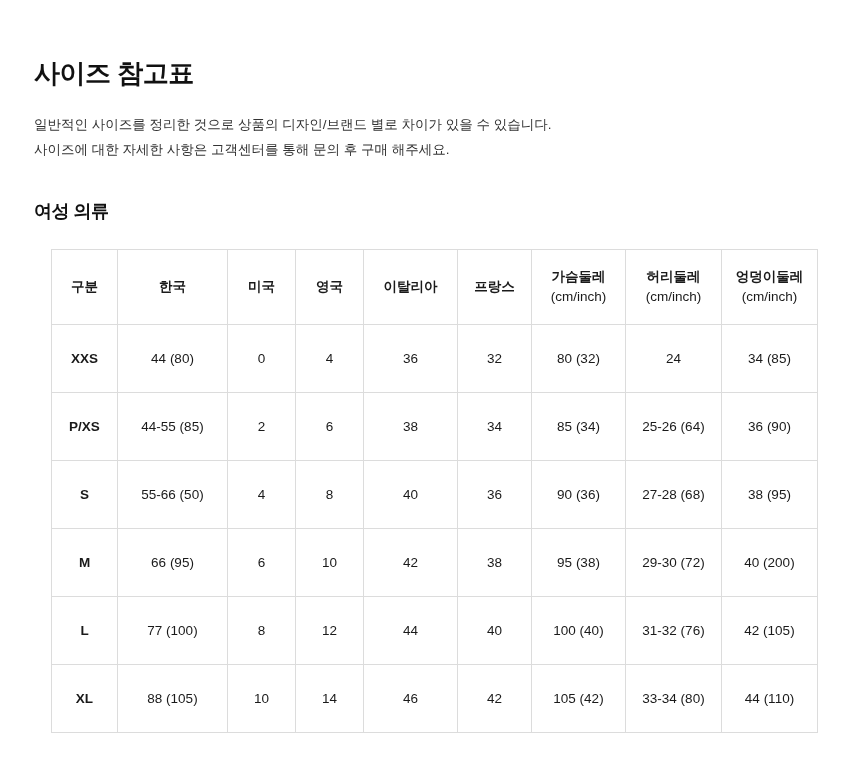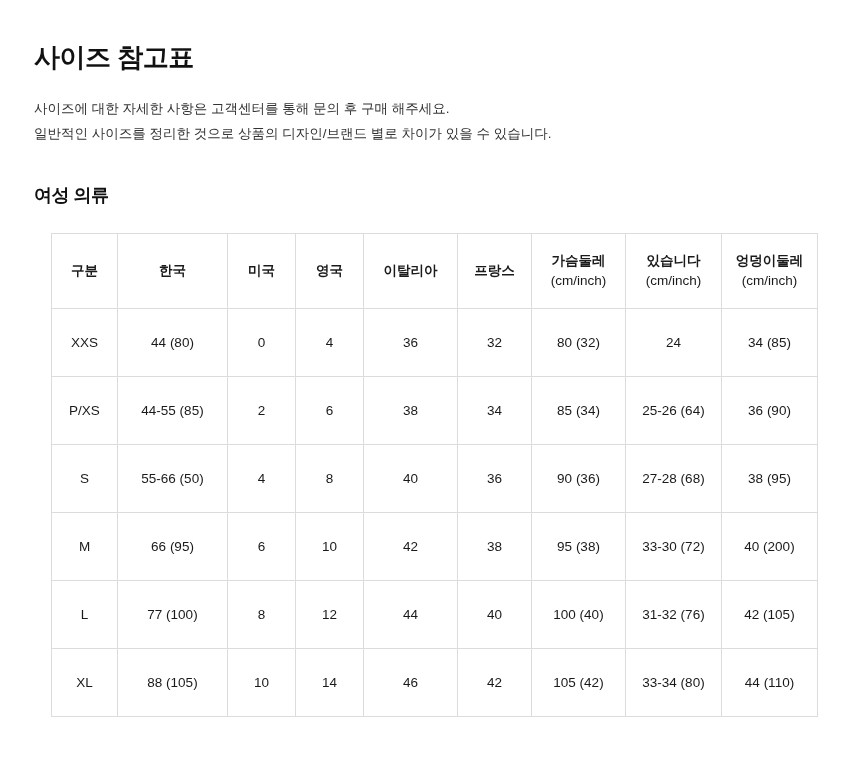--- a/index.html
+++ b/index.html
@@ -15,21 +15,21 @@
     -webkit-font-smoothing: antialiased;
   }
   .page {
     padding: 40px 34px 0 34px;
     box-sizing: border-box;
   }
   .page-title {
     font-size: 26px;
     font-weight: bold;
     letter-spacing: -0.5px;
-    margin: 0 0 22px 0;
+    margin: 16px 0 22px 0;
     color: #111111;
   }
   .intro {
     font-size: 13.5px;
     line-height: 1.85;
     color: #333333;
     margin: 0 0 36px 0;
   }
   .intro div {
     white-space: nowrap;
@@ -59,21 +59,21 @@
   }
   table.size-table thead th {
     height: 74px;
     font-weight: bold;
     line-height: 1.45;
   }
   table.size-table tbody td {
     height: 67px;
   }
   table.size-table tbody td.first-col {
-    font-weight: normal;
+    font-weight: bold;
   }
   .unit-sub {
     display: block;
     font-weight: normal;
   }
   col.c0 { width: 66px; }
   col.c1 { width: 110px; }
   col.c2 { width: 68px; }
   col.c3 { width: 68px; }
   col.c4 { width: 94px; }
@@ -83,22 +83,22 @@
   col.c8 { width: 96px; }
 </style>
 </head>
 <body>
 
 <div class="page">
 
   <h1 class="page-title">사이즈 참고표</h1>
 
   <div class="intro">
+    <div>일반적인 사이즈를 정리한 것으로 상품의 디자인/브랜드 별로 차이가 있을 수 있습니다.</div>
     <div>사이즈에 대한 자세한 사항은 고객센터를 통해 문의 후 구매 해주세요.</div>
-    <div>일반적인 사이즈를 정리한 것으로 상품의 디자인/브랜드 별로 차이가 있을 수 있습니다.</div>
   </div>
 
   <h2 class="section-title">여성 의류</h2>
 
   <table class="size-table">
     <colgroup>
       <col class="c0">
         <col class="c1">
         <col class="c2">
         <col class="c3">
@@ -126,21 +126,21 @@
           <span>이탈리아</span>
         </th>
         <th>
           <span>프랑스</span>
         </th>
         <th>
           <span>가슴둘레</span>
           <span class="unit-sub">(cm/inch)</span>
         </th>
         <th>
-          <span>있습니다</span>
+          <span>허리둘레</span>
           <span class="unit-sub">(cm/inch)</span>
         </th>
         <th>
           <span>엉덩이둘레</span>
           <span class="unit-sub">(cm/inch)</span>
         </th>
       </tr>
     </thead>
     <tbody>
       <tr>
@@ -177,21 +177,21 @@
         <td>38 (95)</td>
       </tr>
       <tr>
         <td class="first-col">M</td>
         <td>66 (95)</td>
         <td>6</td>
         <td>10</td>
         <td>42</td>
         <td>38</td>
         <td>95 (38)</td>
-        <td>33-30 (72)</td>
+        <td>29-30 (72)</td>
         <td>40 (200)</td>
       </tr>
       <tr>
         <td class="first-col">L</td>
         <td>77 (100)</td>
         <td>8</td>
         <td>12</td>
         <td>44</td>
         <td>40</td>
         <td>100 (40)</td>

